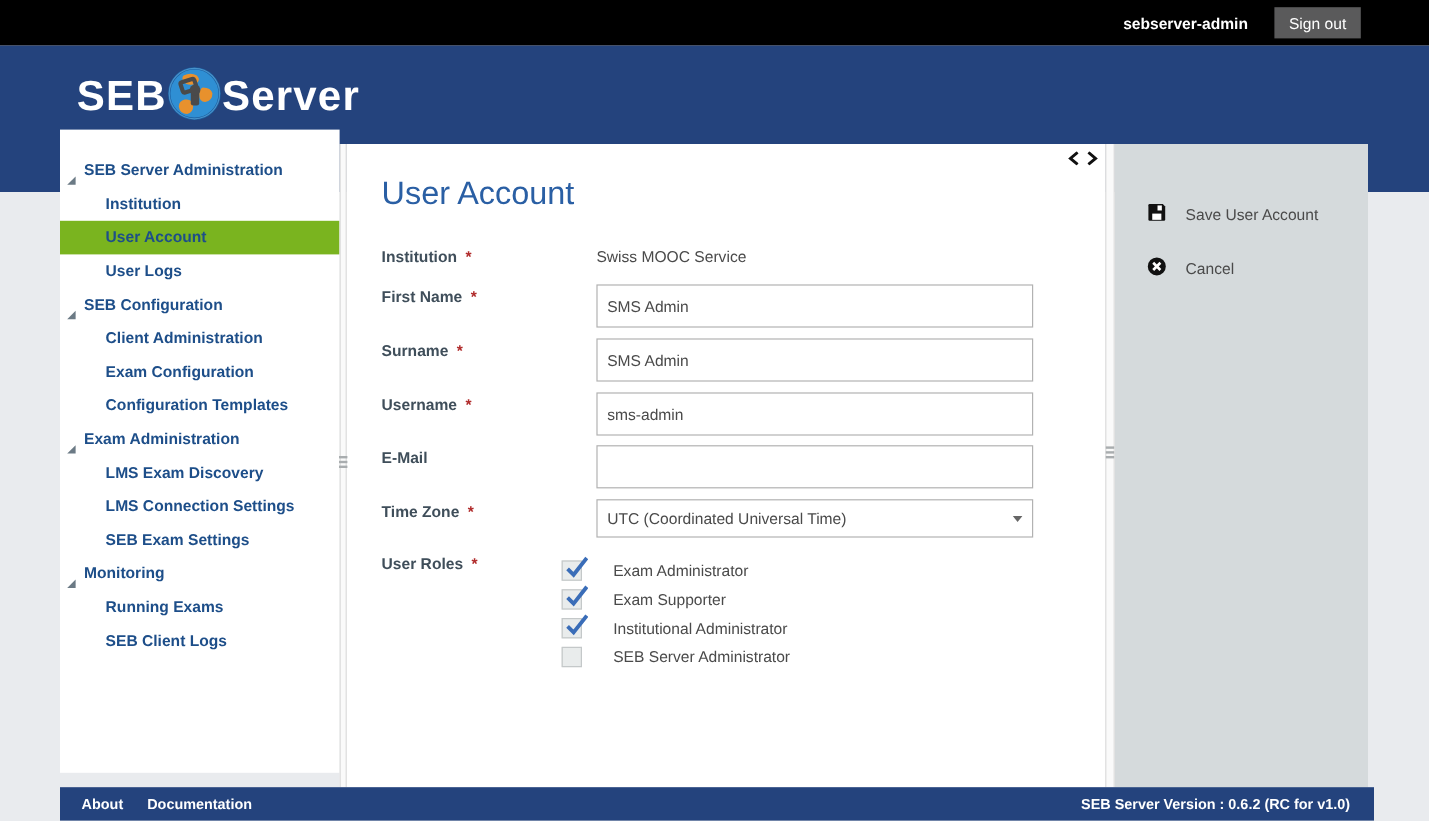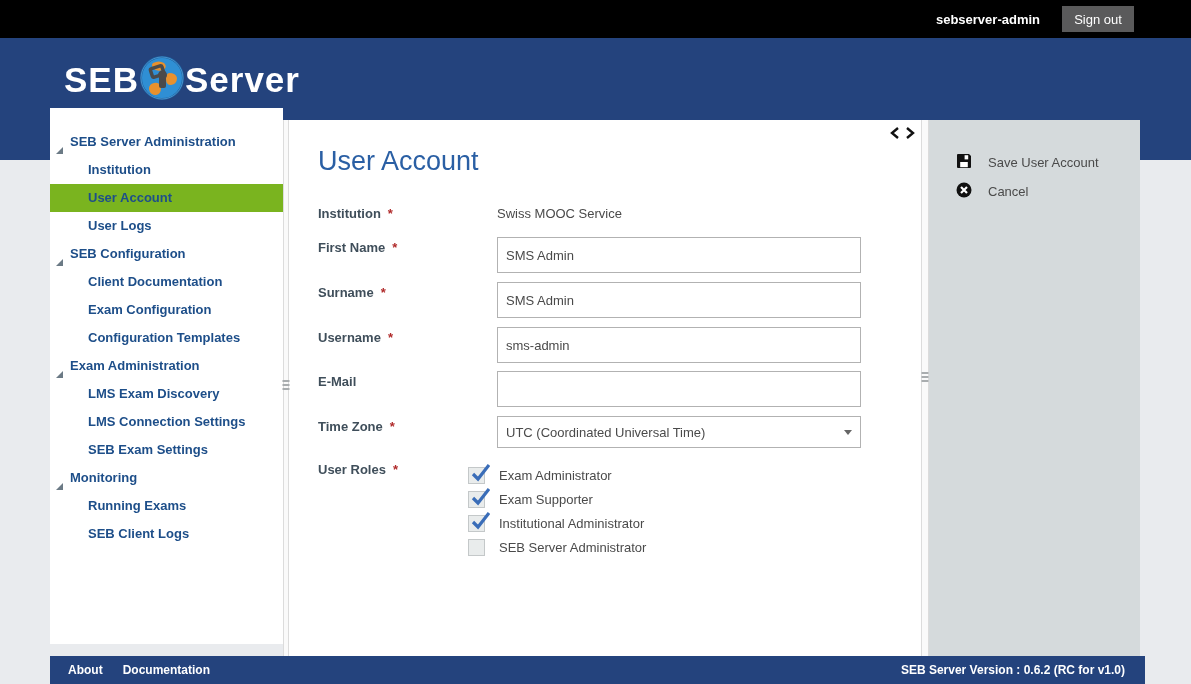--- a/index.html
+++ b/index.html
@@ -98,39 +98,39 @@
     position:absolute; left:179px; top:0; width:364px; height:32px;
     border:1px solid #b2b2b2; background:#fff; cursor:pointer;
     display:flex; align-items:center; padding:0 8px;
     font-size:13px; color:#4a4a4a;
   }
   .select-arrow {
     margin-left:auto; width:0; height:0;
     border-left:4px solid transparent; border-right:4px solid transparent;
     border-top:5px solid #666;
   }
-  .role-row { position:absolute; left:179px; height:24px; display:flex; align-items:center; cursor:pointer; }
+  .role-row { position:absolute; left:179px; height:24px; display:flex; align-items:center; cursor:pointer;gap:12px; }
   .role-check {
     position:relative; width:17px; height:17px;
     background:#e9ecec; border:1px solid #c4c8c9; flex:0 0 auto;
   }
   .role-check svg { position:absolute; left:1px; top:-5px; display:none; }
   .role-check.checked svg { display:block; }
   .role-label { margin-left:14px; font-size:13px; color:#4a4a4a; }
 
   .pager {
     position:absolute; right:6px; top:5px; display:flex; gap:5px; align-items:center;
   }
   .pager span { cursor:pointer; display:inline-block; }
 
   
   .action-item {
     display:flex; align-items:center; gap:16px;
     padding-left:27px; height:29px; cursor:pointer;
-    font-size:13px; color:#4a4a4a;
+    font-size:13px; color:#4a4a4a;margin-top:16px;
   }
 
   
   .footer {
     position:absolute; left:50px; top:656px; width:1095px; height:28px;
     background:#24437d; z-index:4;
     display:flex; align-items:center; padding:0 20px 0 18px;
     color:#fff; font-size:12px; font-weight:bold;
   }
   .footer .flink { cursor:pointer; margin-right:20px; }
@@ -179,21 +179,21 @@
   <div class="nav-item lvl1">
     <span class="nav-label">User Logs</span>
   </div>
   <div class="nav-item lvl0">
     <span class="tri"><svg width="9" height="9">
           <polygon points="8,1 8,8 1,8" fill="#6b7a85"></polygon>
         </svg></span>
     <span class="nav-label">SEB Configuration</span>
   </div>
   <div class="nav-item lvl1">
-    <span class="nav-label">Client Documentation</span>
+    <span class="nav-label">Client Administration</span>
   </div>
   <div class="nav-item lvl1">
     <span class="nav-label">Exam Configuration</span>
   </div>
   <div class="nav-item lvl1">
     <span class="nav-label">Configuration Templates</span>
   </div>
   <div class="nav-item lvl0">
     <span class="tri"><svg width="9" height="9">
           <polygon points="8,1 8,8 1,8" fill="#6b7a85"></polygon>

